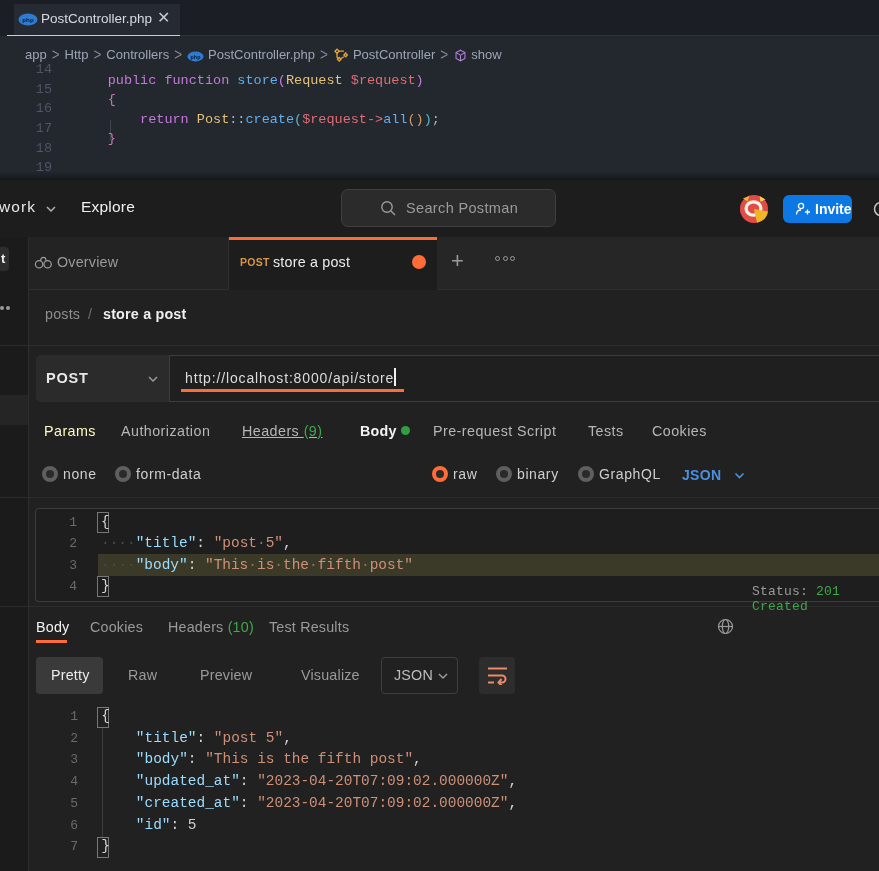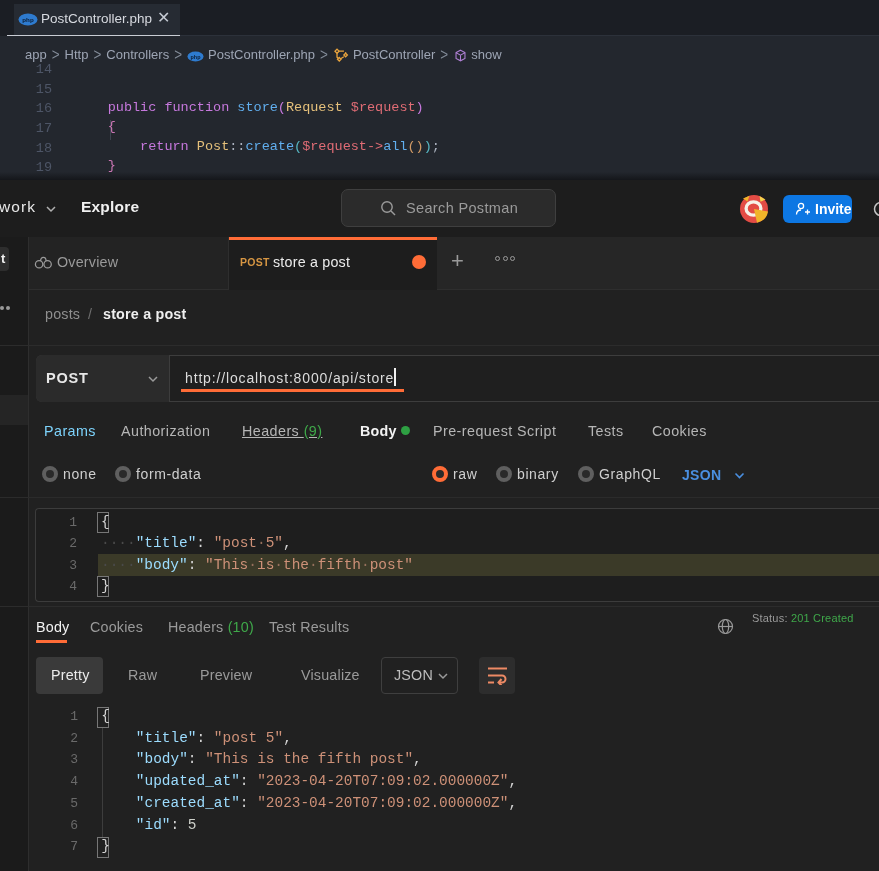--- a/index.html
+++ b/index.html
@@ -59,41 +59,41 @@
 
   <div class="mono abs" style="left:0;top:60.2px;width:52px;text-align:right;font-size:13.5px;line-height:19.6px;color:#4d5566;">14
 15
 16
 17
 18
 19</div>
 
   <div class="abs" style="left:109.5px;top:120px;width:1px;height:20px;background:#3e4450;"></div>
 
-  <div class="mono abs" style="left:75.3px;top:78px;font-size:13.5px;line-height:19.6px;color:#abb2bf;font-family:Liberation Mono, monospace;">
+  <div class="mono abs" style="left:75.3px;top:51px;font-size:13.5px;line-height:19.6px;color:#abb2bf;font-family:Liberation Mono, monospace;">
     <b1>public</b1> <b1>function</b1> <b2>store</b2><y>(</y><cl>Request</cl> <v>$request</v><y>)</y>
     <pk>{</pk>
         <b1>return</b1> <cl>Post</cl>::<b2>create</b2><t>(</t><v>$request</v><v>-&gt;</v><b2>all</b2><o>()</o><t>)</t>;
     <pk>}</pk>
 &nbsp;</div>
   <style>
     b1{color:#c678dd;} b2{color:#61afef;} y{color:#c678dd;} cl{color:#e5c07b;}
     v{color:#e06c75;} pk{color:#cb76b4;} t{color:#56b6c2;} o{color:#d19a66;}
   </style>
 
   <div class="abs" style="left:0;top:172px;width:879px;height:8px;background:linear-gradient(to bottom,rgba(18,20,25,0),rgba(14,15,18,0.7));"></div>
 
   <div class="abs" style="left:0;top:180px;width:879px;height:691px;background:#212121;"></div>
 
   <div class="abs" style="left:0;top:180px;width:879px;height:57px;background:#1d1d1d;"></div>
   <div class="abs" style="left:-1px;top:198px;font-size:15.5px;letter-spacing:1.1px;color:#e8e8e8;">work</div>
   <svg class="abs" style="left:45px;top:205px;" width="12" height="8" viewBox="0 0 12 8">
       <path d="M2 2 L6 6 L10 2" stroke="#b0b0b0" stroke-width="1.5" fill="none"></path>
     </svg>
-  <div class="abs" style="left:81px;top:198px;font-size:15.5px;font-weight:bold;letter-spacing:0.2px;color:#f0f0f0;">Explore</div>
+  <div class="abs" style="left:81px;top:198px;font-size:15.5px;font-weight:normal;letter-spacing:0.2px;color:#f0f0f0;">Explore</div>
 
   <div class="abs" style="left:341px;top:189px;width:215px;height:38px;background:#2b2b2b;border:1px solid #3f3f3f;border-radius:7px;box-sizing:border-box;"></div>
   <svg class="abs" style="left:380px;top:200px;" width="17" height="17" viewBox="0 0 17 17">
       <circle cx="7" cy="7" r="5.2" stroke="#9b9b9b" stroke-width="1.4" fill="none"></circle>
       <path d="M11 11 L15 15" stroke="#9b9b9b" stroke-width="1.4"></path>
     </svg>
   <div class="abs" style="left:406px;top:200px;font-size:14.5px;letter-spacing:0.35px;color:#9b9b9b;">Search Postman</div>
 
   <svg class="abs" style="left:740px;top:195px;" width="28" height="28" viewBox="0 0 28 28">
     <circle cx="14" cy="14" r="14" fill="#e34c45"></circle>
@@ -156,21 +156,21 @@
   <div class="abs" style="left:36px;top:354.5px;width:843px;height:47px;background:#1f1f1f;border:1px solid #3d3d3d;border-right:0;border-radius:6px 0 0 6px;box-sizing:border-box;"></div>
   <div class="abs" style="left:36px;top:354.5px;width:134px;height:47px;background:#2b2b2b;border-radius:6px 0 0 6px;border-right:1px solid #3d3d3d;box-sizing:border-box;"></div>
   <div class="abs" style="left:46px;top:370px;font-size:14.5px;font-weight:bold;letter-spacing:0.8px;color:#e8e8e8;">POST</div>
   <svg class="abs" style="left:147px;top:375px;" width="12" height="8" viewBox="0 0 12 8">
       <path d="M2 2 L6 6 L10 2" stroke="#9a9a9a" stroke-width="1.5" fill="none"></path>
     </svg>
   <div class="abs" style="left:185px;top:370px;font-size:14px;letter-spacing:0.85px;color:#dcdcdc;">http://localhost:8000/api/store</div>
   <div class="abs" style="left:394px;top:368px;width:1.5px;height:18px;background:#f0f0f0;"></div>
   <div class="abs" style="left:181px;top:389px;width:223px;height:2.5px;background:#ff6c37;"></div>
 
-  <div class="abs" style="left:44px;top:423px;font-size:14.3px;letter-spacing:0.45px;color:#7dd3fc;">Params</div>
+  <div class="abs" style="left:44px;top:423px;font-size:14.3px;letter-spacing:0.45px;color:#fef9c3;">Params</div>
   <div class="abs" style="left:121px;top:423px;font-size:14.3px;letter-spacing:0.45px;color:#b6b6b6;">Authorization</div>
   <div class="abs" style="left:242px;top:423px;font-size:14.3px;letter-spacing:0.45px;color:#b6b6b6;text-decoration:underline;">Headers <span style="color:#3fa84a;">(9)</span></div>
   <div class="abs" style="left:360px;top:423px;font-size:14.3px;font-weight:bold;letter-spacing:0.2px;color:#f3f3f3;">Body</div>
   <div class="abs" style="left:401px;top:426px;width:9px;height:9px;border-radius:50%;background:#2ea043;"></div>
   <div class="abs" style="left:433px;top:423px;font-size:14.3px;letter-spacing:0.45px;color:#b6b6b6;">Pre-request Script</div>
   <div class="abs" style="left:588px;top:423px;font-size:14.3px;letter-spacing:0.45px;color:#b6b6b6;">Tests</div>
   <div class="abs" style="left:652px;top:423px;font-size:14.3px;letter-spacing:0.45px;color:#b6b6b6;">Cookies</div>
 
   <style>
     .rad{width:8px;height:8px;border-radius:50%;border:4.5px solid #5f5f5f;background:#2a2a2a;}
@@ -223,21 +223,21 @@
   <div class="abs" style="left:36px;top:619px;font-size:14.3px;letter-spacing:0.2px;color:#f3f3f3;">Body</div>
   <div class="abs" style="left:36px;top:640px;width:31px;height:3px;background:#ff6c37;"></div>
   <div class="abs" style="left:90px;top:619px;font-size:14.3px;letter-spacing:0.2px;color:#9a9a9a;">Cookies</div>
   <div class="abs" style="left:168px;top:619px;font-size:14.3px;letter-spacing:0.2px;color:#9a9a9a;">Headers <span style="color:#3fa84a;">(10)</span></div>
   <div class="abs" style="left:269px;top:619px;font-size:14.3px;letter-spacing:0.2px;color:#9a9a9a;">Test Results</div>
   <svg class="abs" style="left:717px;top:618px;" width="17" height="17" viewBox="0 0 17 17">
     <circle cx="8.5" cy="8.5" r="7" stroke="#9a9a9a" stroke-width="1.2" fill="none"></circle>
     <ellipse cx="8.5" cy="8.5" rx="3.2" ry="7" stroke="#9a9a9a" stroke-width="1.2" fill="none"></ellipse>
     <path d="M1.5 8.5 h14" stroke="#9a9a9a" stroke-width="1.2"></path>
   </svg>
-  <div class="abs" style="left:752px;top:612px;font-size:11px;letter-spacing:0.2px;color:#9a9a9a;">Status: <span style="color:#3fa84a;">201 Created</span></div>
+  <div class="abs" style="left:752px;top:584px;font-size:13px;letter-spacing:0.2px;color:#9a9a9a;font-family:Liberation Mono, monospace;">Status: <span style="color:#3fa84a;">201 Created</span></div>
 
   <div class="abs" style="left:36px;top:657px;width:67px;height:37px;background:#3a3a3a;border-radius:4px;"></div>
   <div class="abs" style="left:51px;top:667px;font-size:14.3px;letter-spacing:0.2px;color:#ececec;">Pretty</div>
   <div class="abs" style="left:128px;top:667px;font-size:14.3px;letter-spacing:0.2px;color:#9a9a9a;">Raw</div>
   <div class="abs" style="left:200px;top:667px;font-size:14.3px;letter-spacing:0.2px;color:#9a9a9a;">Preview</div>
   <div class="abs" style="left:290px;top:667px;font-size:14.3px;letter-spacing:0.2px;color:#9a9a9a;margin-left:11px;">Visualize</div>
   <div class="abs" style="left:381px;top:657px;width:77px;height:37px;border:1px solid #3f3f3f;border-radius:4px;box-sizing:border-box;"></div>
   <div class="abs" style="left:394px;top:667px;font-size:14.3px;letter-spacing:0.2px;color:#bdbdbd;">JSON</div>
   <svg class="abs" style="left:437px;top:672px;" width="12" height="8" viewBox="0 0 12 8">
       <path d="M2 2 L6 6 L10 2" stroke="#9a9a9a" stroke-width="1.5" fill="none"></path>

